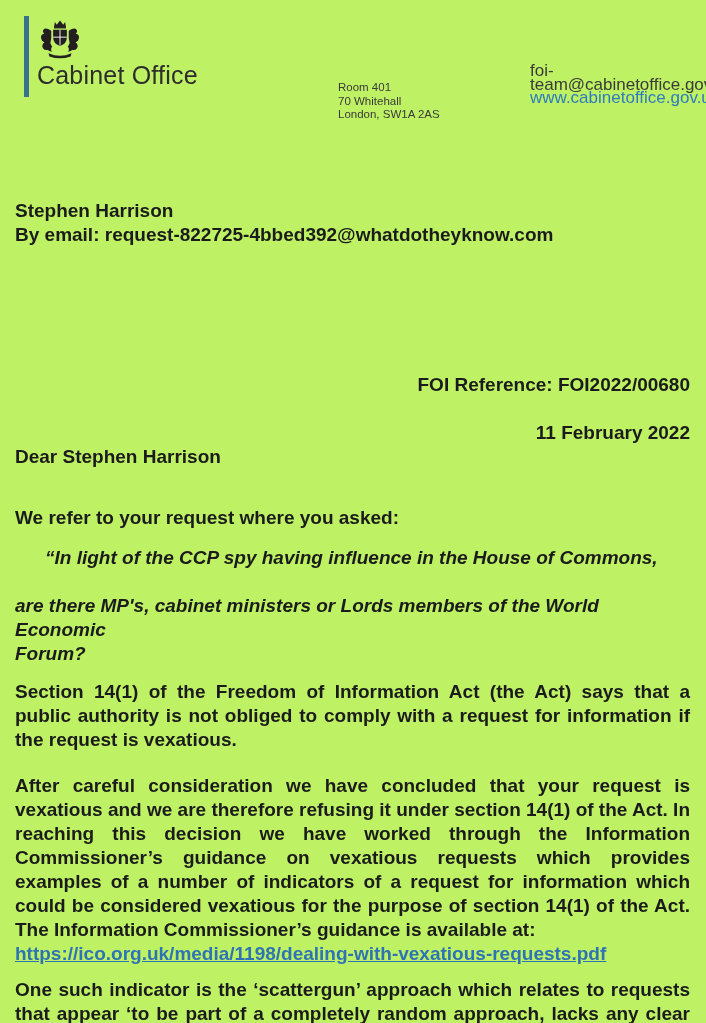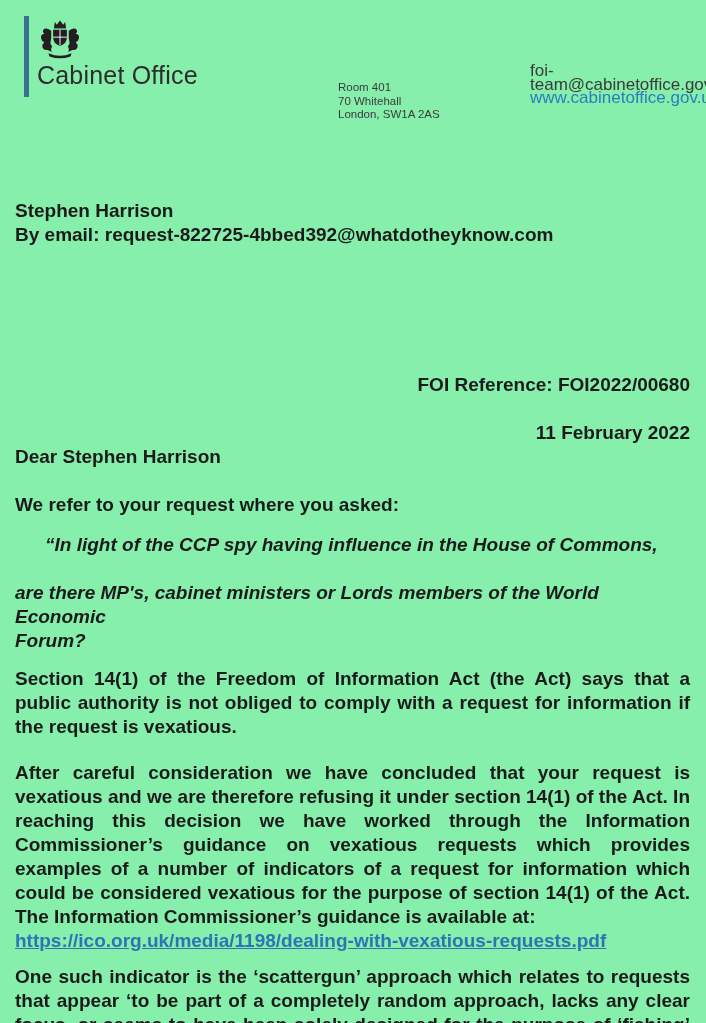--- a/index.html
+++ b/index.html
@@ -1,21 +1,21 @@
 <!DOCTYPE html>
 <html><head>
 <meta charset="utf-8">
 <style>
   * { margin: 0; padding: 0; box-sizing: border-box; }
   html, body { background: #ffffff; }
   .page {
     position: relative;
     width: 706px;
     height: 1023px;
-    background: #86efac;
+    background: #bef264;
     overflow: hidden;
     font-family: "Liberation Sans", sans-serif;
     color: #1b1b1b;
   }
 
   
   .logo-bar {
     position: absolute;
     left: 24px; top: 16px;
     width: 5px; height: 81px;
@@ -60,21 +60,21 @@
     left: 15px; top: 199px;
     width: 675px;
     font-size: 19px;
     line-height: 24px;
     color: #1b1b1b;
     font-weight: bold;
   }
   .ref-line   { text-align: right; margin-top: 126px; }
   .date-line  { text-align: right; margin-top: 24px; }
   .salutation { margin-top: 0; }
-  .intro      { margin-top: 24px; }
+  .intro      { margin-top: 37px; }
 
   .quote { font-style: italic; }
   .quote .q-first { margin-top: 16px; margin-left: 30px; }
   .quote .q-gap   { margin-top: 24px; }
 
   .para      { margin-top: 22px; }
   .para.just { text-align: justify; }
   .para.tight{ margin-top: 14px; }
 
   .doc-link {

